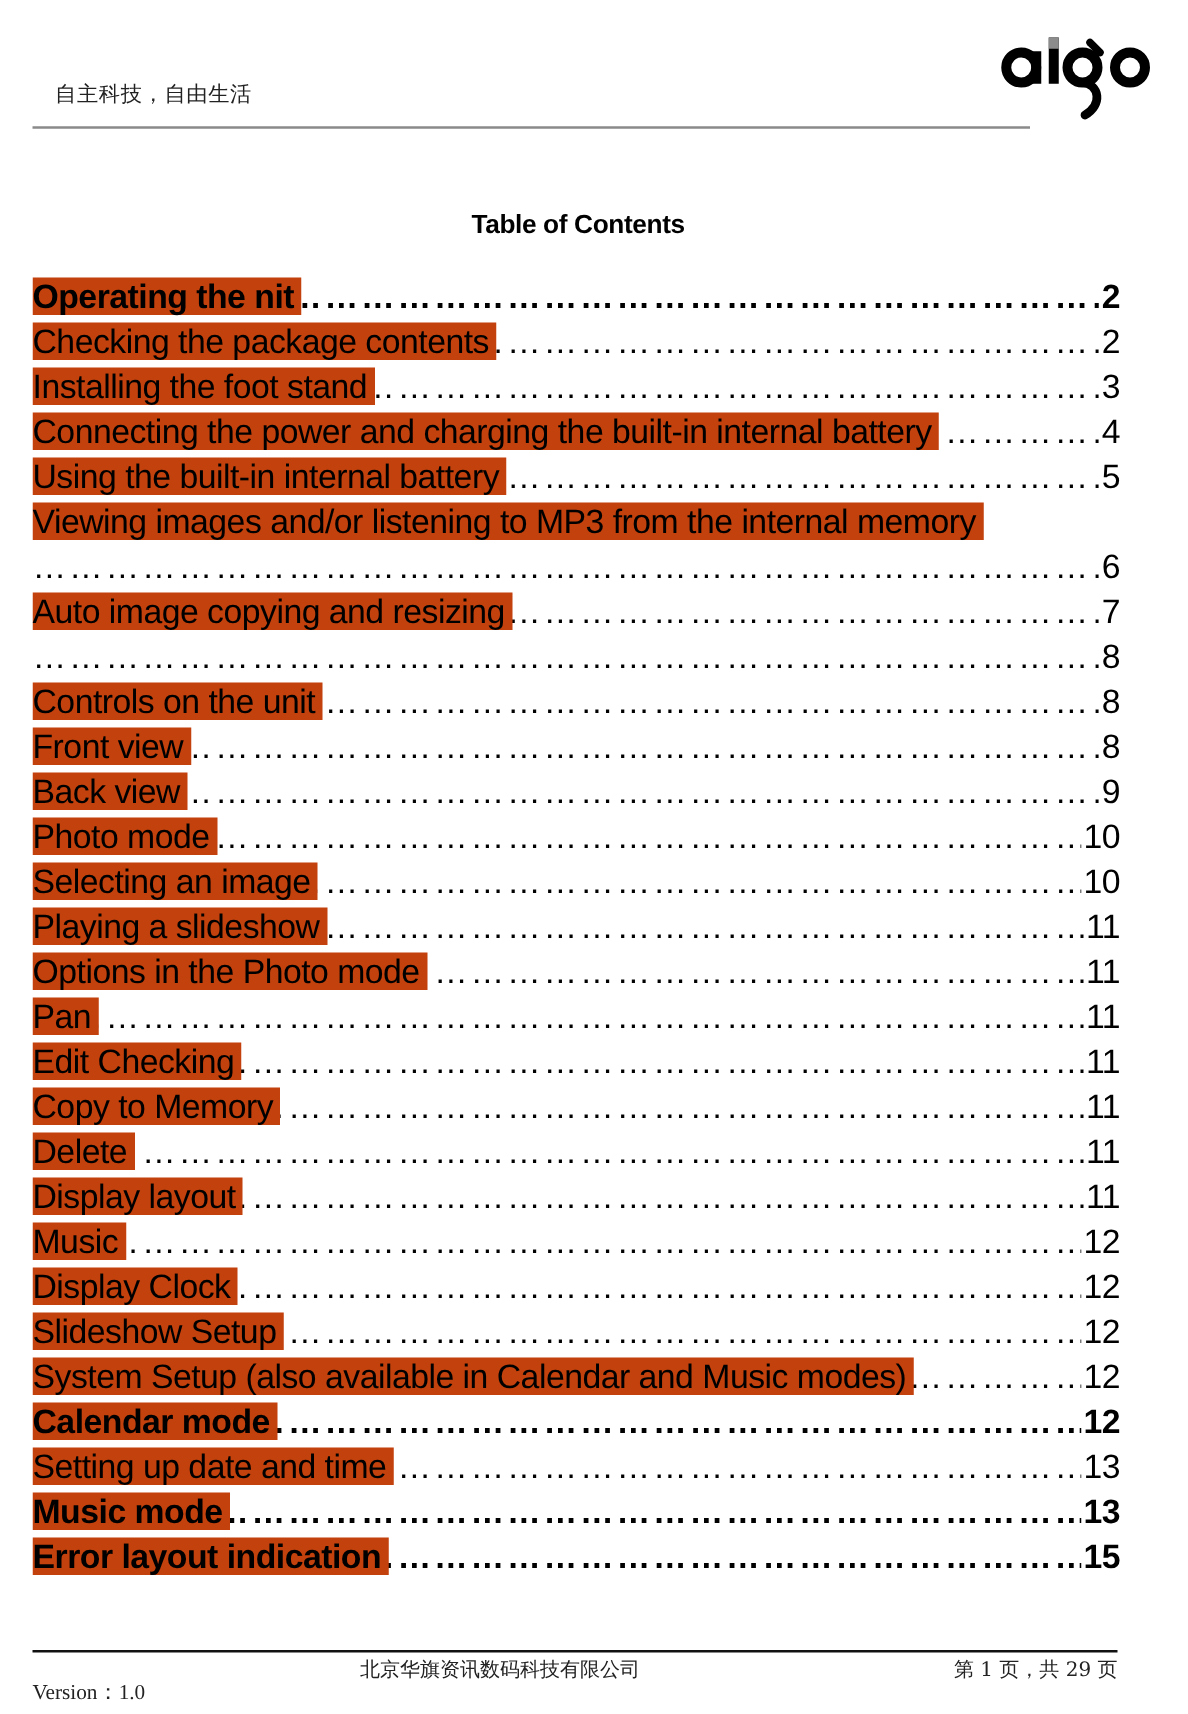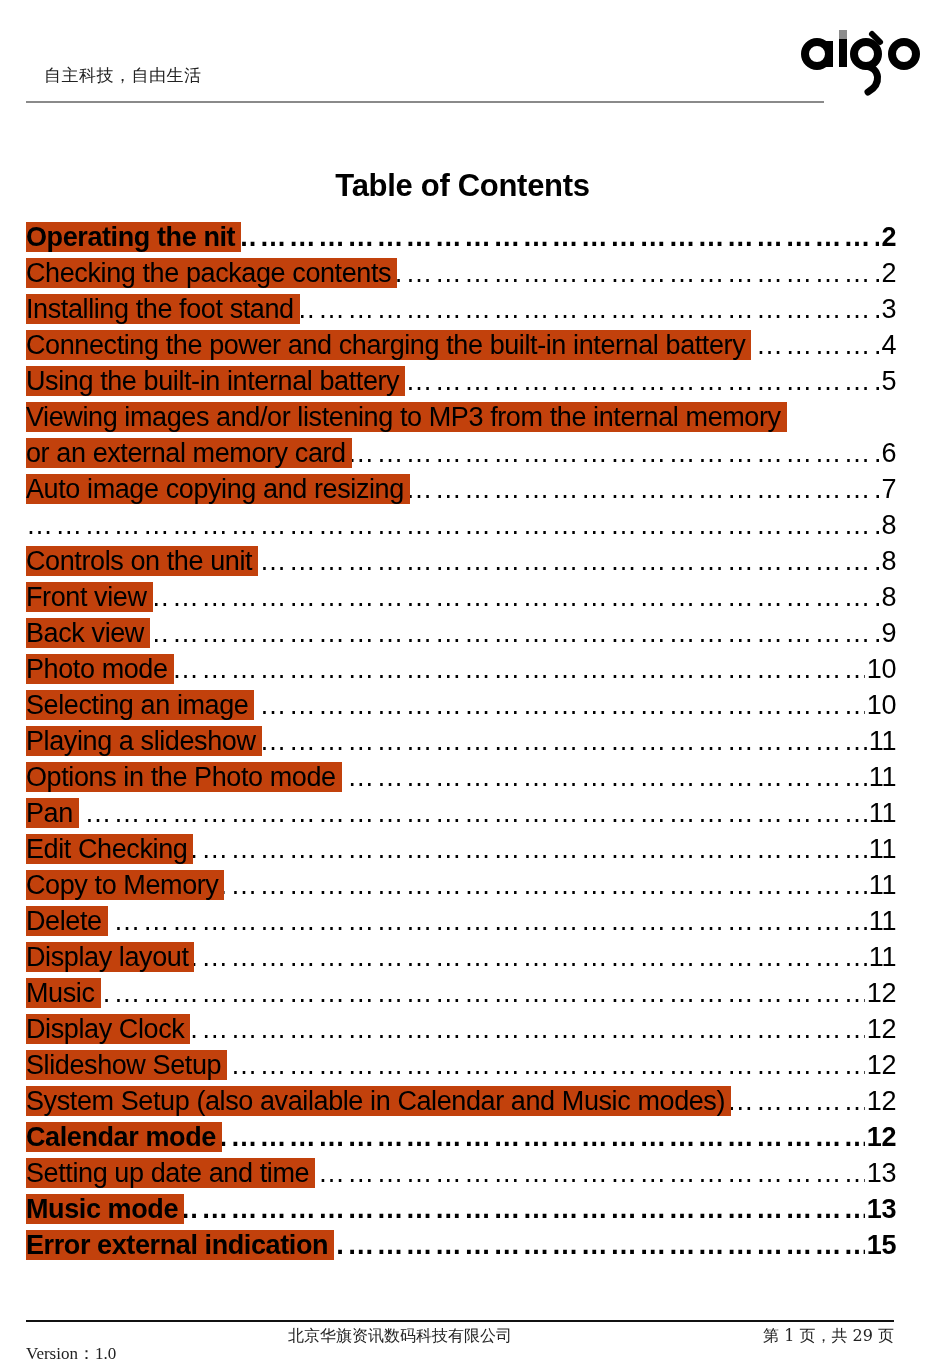--- a/index.html
+++ b/index.html
@@ -38,21 +38,21 @@
       top: 22px;
       width: 124px;
       height: 76px;
     }
     .toc-title {
       position: absolute;
       left: 0;
       top: 168px;
       width: 925px;
       text-align: center;
-      font-size: 31px;
+      font-size: 21px;
       font-weight: bold;
       letter-spacing: -0.3px;
     }
     .toc {
       position: absolute;
       left: 26px;
       top: 219px;
       width: 870px;
     }
     .toc-row {
@@ -152,21 +152,21 @@
 
 <div class="toc-title">Table of Contents</div>
 
 <div class="toc" id="toc-list">
     <div class="toc-row bold"><span class="leader">………………………………………………………………………………………………………………………………………………………………………………………………………………………………………………………………………………………………………………………………</span><span class="entry-text">Operating the nit </span><span class="page-num">2</span></div>
     <div class="toc-row"><span class="leader">………………………………………………………………………………………………………………………………………………………………………………………………………………………………………………………………………………………………………………………………</span><span class="entry-text">Checking the package contents </span><span class="page-num">2</span></div>
     <div class="toc-row"><span class="leader">………………………………………………………………………………………………………………………………………………………………………………………………………………………………………………………………………………………………………………………………</span><span class="entry-text">Installing the foot stand </span><span class="page-num">3</span></div>
     <div class="toc-row"><span class="leader">………………………………………………………………………………………………………………………………………………………………………………………………………………………………………………………………………………………………………………………………</span><span class="entry-text">Connecting the power and charging the built-in internal battery </span><span class="page-num">4</span></div>
     <div class="toc-row"><span class="leader">………………………………………………………………………………………………………………………………………………………………………………………………………………………………………………………………………………………………………………………………</span><span class="entry-text">Using the built-in internal battery </span><span class="page-num">5</span></div>
     <div class="toc-row wrap-line"><span class="entry-text">Viewing images and/or listening to MP3 from the internal memory</span></div>
-    <div class="toc-row"><span class="leader">………………………………………………………………………………………………………………………………………………………………………………………………………………………………………………………………………………………………………………………………</span><span class="entry-text">or an external memory card </span><span class="page-num">6</span></div>
+    <div class="toc-row"><span class="leader">………………………………………………………………………………………………………………………………………………………………………………………………………………………………………………………………………………………………………………………………</span><span class="page-num">6</span></div>
     <div class="toc-row"><span class="leader">………………………………………………………………………………………………………………………………………………………………………………………………………………………………………………………………………………………………………………………………</span><span class="entry-text">Auto image copying and resizing </span><span class="page-num">7</span></div>
     <div class="toc-row"><span class="leader">………………………………………………………………………………………………………………………………………………………………………………………………………………………………………………………………………………………………………………………………</span><span class="page-num">8</span></div>
     <div class="toc-row"><span class="leader">………………………………………………………………………………………………………………………………………………………………………………………………………………………………………………………………………………………………………………………………</span><span class="entry-text">Controls on the unit </span><span class="page-num">8</span></div>
     <div class="toc-row"><span class="leader">………………………………………………………………………………………………………………………………………………………………………………………………………………………………………………………………………………………………………………………………</span><span class="entry-text">Front view </span><span class="page-num">8</span></div>
     <div class="toc-row"><span class="leader">………………………………………………………………………………………………………………………………………………………………………………………………………………………………………………………………………………………………………………………………</span><span class="entry-text">Back view </span><span class="page-num">9</span></div>
     <div class="toc-row"><span class="leader">………………………………………………………………………………………………………………………………………………………………………………………………………………………………………………………………………………………………………………………………</span><span class="entry-text">Photo mode </span><span class="page-num">10</span></div>
     <div class="toc-row"><span class="leader">………………………………………………………………………………………………………………………………………………………………………………………………………………………………………………………………………………………………………………………………</span><span class="entry-text">Selecting an image </span><span class="page-num">10</span></div>
     <div class="toc-row"><span class="leader">………………………………………………………………………………………………………………………………………………………………………………………………………………………………………………………………………………………………………………………………</span><span class="entry-text">Playing a slideshow </span><span class="page-num">11</span></div>
     <div class="toc-row"><span class="leader">………………………………………………………………………………………………………………………………………………………………………………………………………………………………………………………………………………………………………………………………</span><span class="entry-text">Options in the Photo mode </span><span class="page-num">11</span></div>
     <div class="toc-row"><span class="leader">………………………………………………………………………………………………………………………………………………………………………………………………………………………………………………………………………………………………………………………………</span><span class="entry-text">Pan </span><span class="page-num">11</span></div>
@@ -174,21 +174,21 @@
     <div class="toc-row"><span class="leader">………………………………………………………………………………………………………………………………………………………………………………………………………………………………………………………………………………………………………………………………</span><span class="entry-text">Copy to Memory </span><span class="page-num">11</span></div>
     <div class="toc-row"><span class="leader">………………………………………………………………………………………………………………………………………………………………………………………………………………………………………………………………………………………………………………………………</span><span class="entry-text">Delete </span><span class="page-num">11</span></div>
     <div class="toc-row"><span class="leader">………………………………………………………………………………………………………………………………………………………………………………………………………………………………………………………………………………………………………………………………</span><span class="entry-text">Display layout </span><span class="page-num">11</span></div>
     <div class="toc-row"><span class="leader">………………………………………………………………………………………………………………………………………………………………………………………………………………………………………………………………………………………………………………………………</span><span class="entry-text">Music</span><span class="page-num">12</span></div>
     <div class="toc-row"><span class="leader">………………………………………………………………………………………………………………………………………………………………………………………………………………………………………………………………………………………………………………………………</span><span class="entry-text">Display Clock </span><span class="page-num">12</span></div>
     <div class="toc-row"><span class="leader">………………………………………………………………………………………………………………………………………………………………………………………………………………………………………………………………………………………………………………………………</span><span class="entry-text">Slideshow Setup </span><span class="page-num">12</span></div>
     <div class="toc-row"><span class="leader">………………………………………………………………………………………………………………………………………………………………………………………………………………………………………………………………………………………………………………………………</span><span class="entry-text">System Setup (also available in Calendar and Music modes) </span><span class="page-num">12</span></div>
     <div class="toc-row bold"><span class="leader">………………………………………………………………………………………………………………………………………………………………………………………………………………………………………………………………………………………………………………………………</span><span class="entry-text">Calendar mode </span><span class="page-num"> 12</span></div>
     <div class="toc-row"><span class="leader">………………………………………………………………………………………………………………………………………………………………………………………………………………………………………………………………………………………………………………………………</span><span class="entry-text">Setting up date and time </span><span class="page-num"> 13</span></div>
     <div class="toc-row bold"><span class="leader">………………………………………………………………………………………………………………………………………………………………………………………………………………………………………………………………………………………………………………………………</span><span class="entry-text">Music mode </span><span class="page-num">13</span></div>
-    <div class="toc-row bold"><span class="leader">………………………………………………………………………………………………………………………………………………………………………………………………………………………………………………………………………………………………………………………………</span><span class="entry-text">Error external indication    </span><span class="page-num">15</span></div>
+    <div class="toc-row bold"><span class="leader">………………………………………………………………………………………………………………………………………………………………………………………………………………………………………………………………………………………………………………………………</span><span class="entry-text">Error layout indication    </span><span class="page-num">15</span></div>
   </div>
 
 <div class="footer-rule"></div>
 <div class="footer">
   <span class="version">Version：1.0</span>
   <span class="company">北京华旗资讯数码科技有限公司</span>
   <span class="page-info">第 1 页，共 29 页</span>
 </div>
 
 </body></html>

